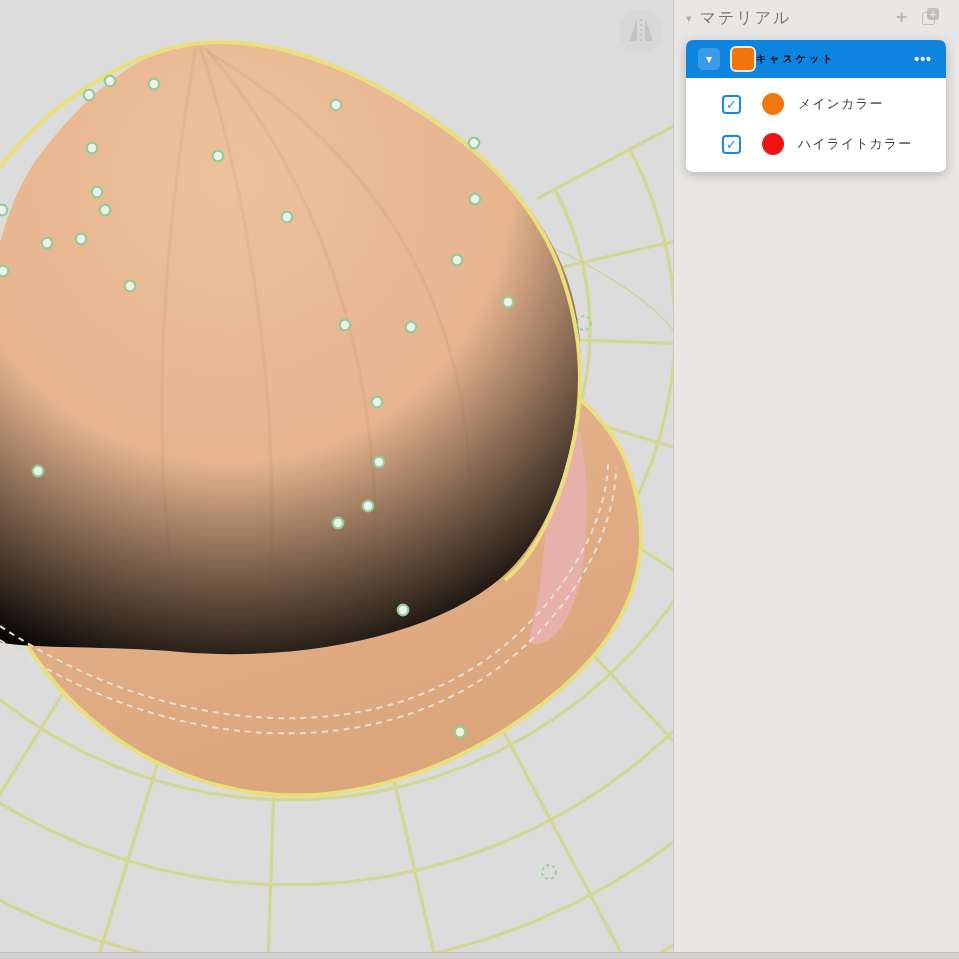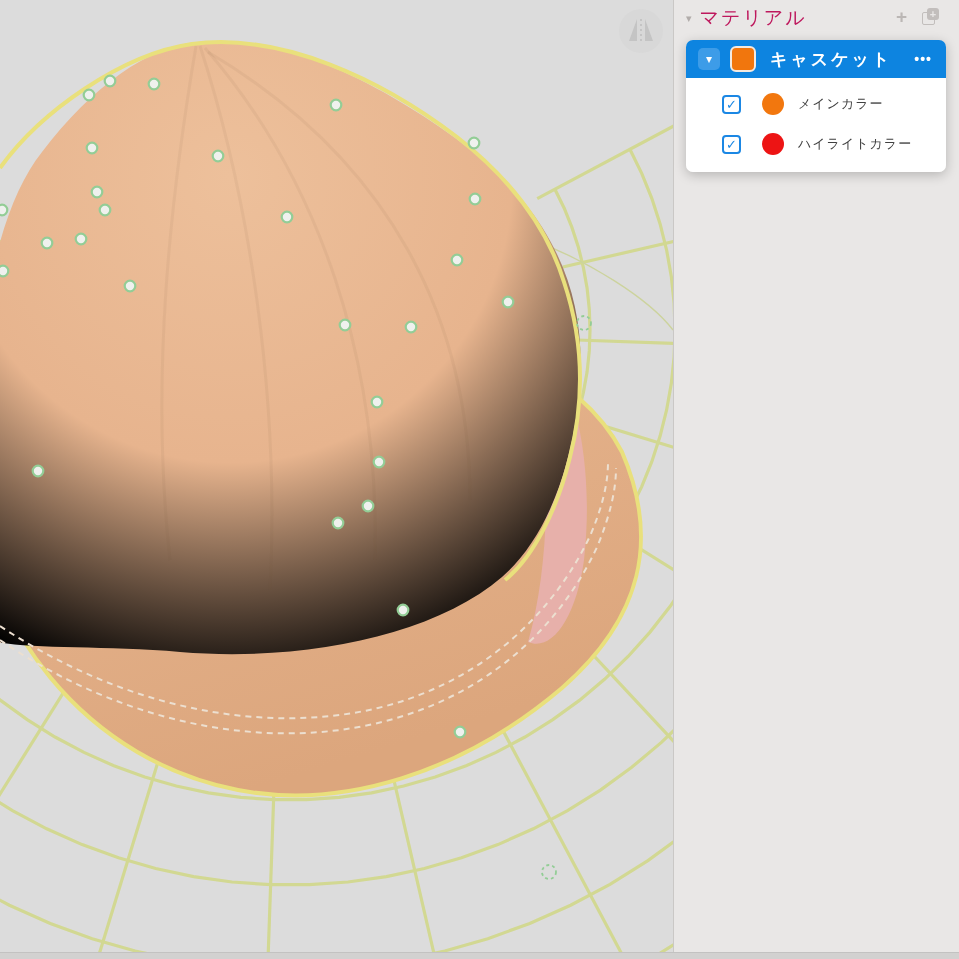--- a/index.html
+++ b/index.html
@@ -7,33 +7,33 @@
   .abs{position:absolute;}
   #stage{position:relative;width:959px;height:959px;}
 
   
   #viewport{left:0;top:0;width:673px;height:953px;background:#dcdcdc;}
 
   
   #panel{left:673px;top:0;width:286px;height:953px;background:#e9e7e6;border-left:1px solid #cac8c6;box-sizing:border-box;}
   .dim-chevron{color:#b1acaa;font-size:11px;}
   #mat-header{left:12px;top:8px;height:20px;display:flex;align-items:center;gap:8px;}
-  #mat-title{color:#be185d;font-size:19px;letter-spacing:2px;}
+  #mat-title{color:#737373;font-size:16px;letter-spacing:2px;}
   .hdr-icon{color:#bbb7b5;}
   #plus-icon{left:222px;top:6px;font-size:19px;font-weight:bold;}
   #dup-icon{left:248px;top:8px;width:17px;height:17px;}
   #dup-icon .back{position:absolute;left:0;top:4px;width:11px;height:11px;border:1.6px solid #c2bebc;border-radius:2px;}
   #dup-icon .front{position:absolute;left:5px;top:0;width:12px;height:12px;background:#c2bebc;border-radius:3px;color:#e9e7e6;font-size:11px;font-weight:bold;line-height:12px;text-align:center;}
 
   
   #mat-card{left:686px;top:40px;width:260px;border-radius:7px;box-shadow:0 3px 12px rgba(0,0,0,.22);z-index:5;}
   #mat-card .head{height:38px;background:#0d84e0;border-radius:7px 7px 0 0;display:flex;align-items:center;}
   .head-chev{margin-left:12px;width:22px;height:22px;border-radius:5px;background:#3d9ce8;color:#fff;font-size:12px;line-height:22px;text-align:center;}
   .head-swatch{margin-left:10px;width:26px;height:26px;border-radius:6px;border:2px solid #f3e9e0;box-sizing:border-box;}
-  .head-name{margin-left:14px;color:#ffffff;font-weight:bold;font-size:17px;letter-spacing:3px;}
+  .head-name{color:#000000;font-weight:bold;font-size:10px;letter-spacing:3px;}
   .head-more{margin-left:auto;margin-right:14px;color:#fff;font-weight:bold;letter-spacing:1px;font-size:14px;}
   #mat-card .body{background:#ffffff;border-radius:0 0 7px 7px;padding:6px 0 8px 0;}
   .color-row{height:40px;display:flex;align-items:center;}
   .cbx{margin-left:36px;width:19px;height:19px;border:2px solid #1b87e4;border-radius:4px;background:#fff;box-sizing:border-box;color:#1b87e4;font-size:13px;font-weight:bold;line-height:15px;text-align:center;}
   .dot-swatch{margin-left:21px;width:22px;height:22px;border-radius:50%;}
   .color-row .lbl{margin-left:14px;color:#404040;font-size:13px;letter-spacing:1px;}
   #bottom-strip{left:0;top:952px;width:959px;height:7px;background:#d2d1d0;border-top:1px solid #c3c2c1;}
 </style>
 </head>
 <body>

